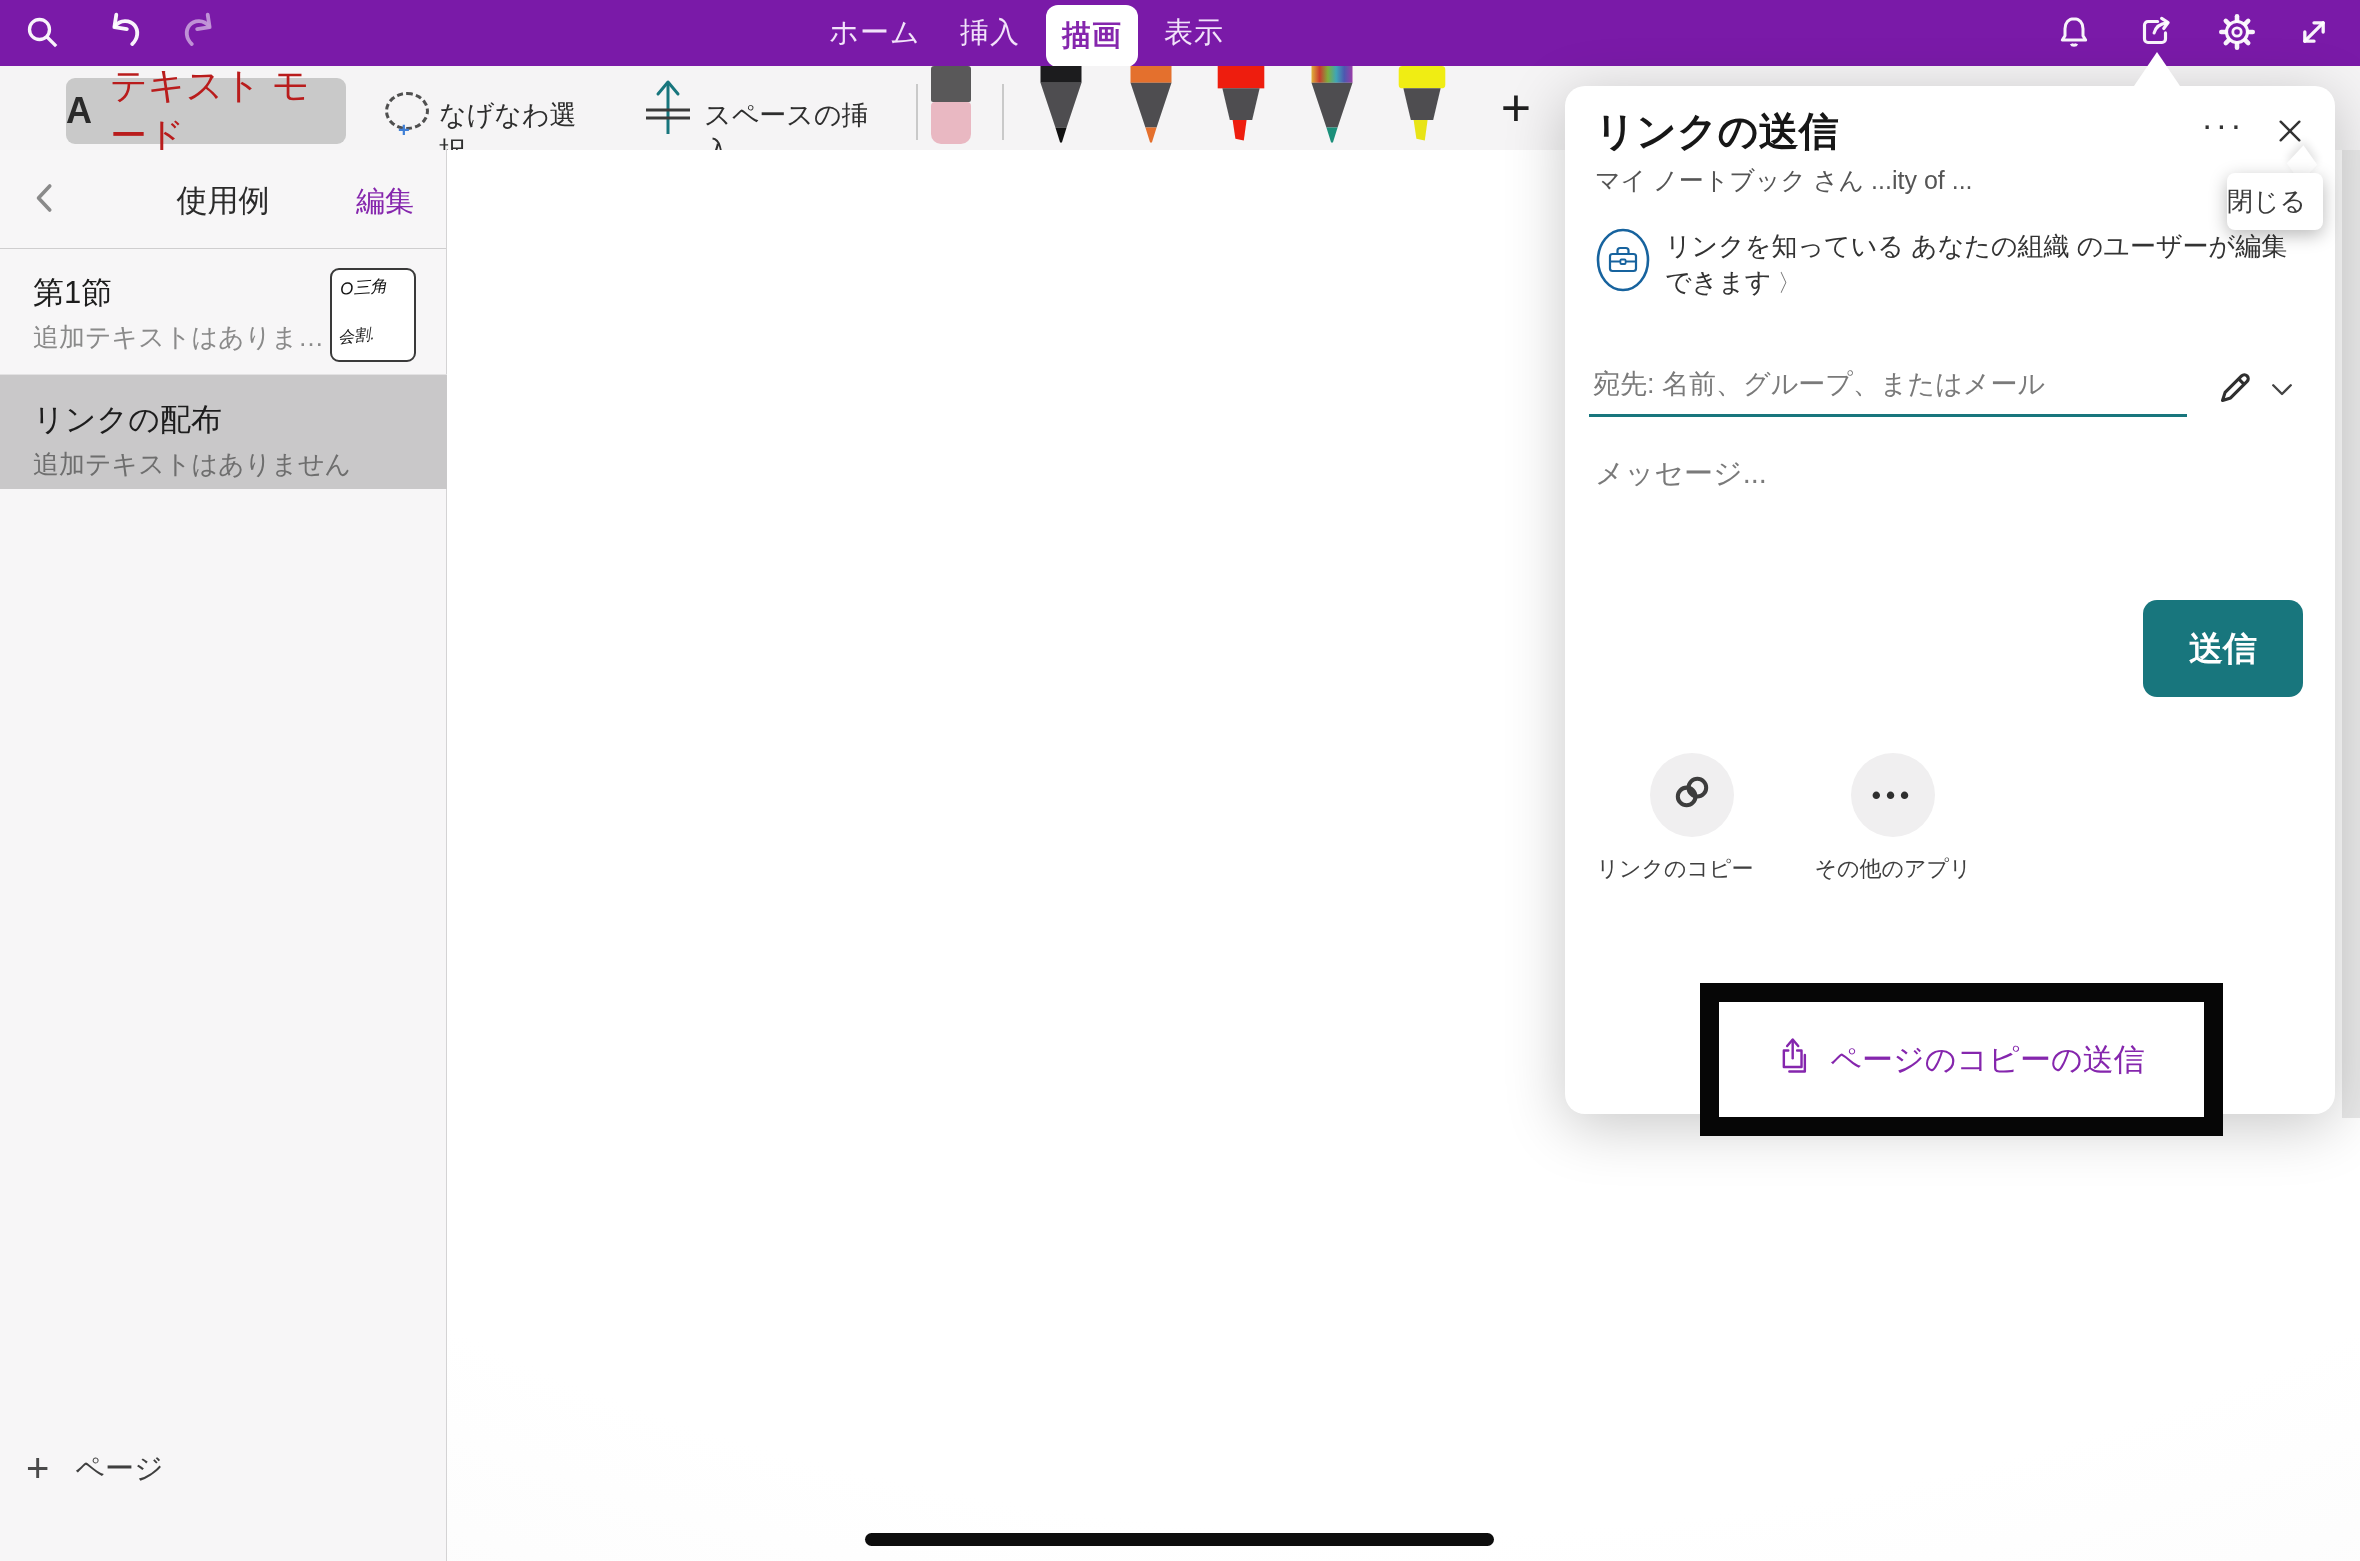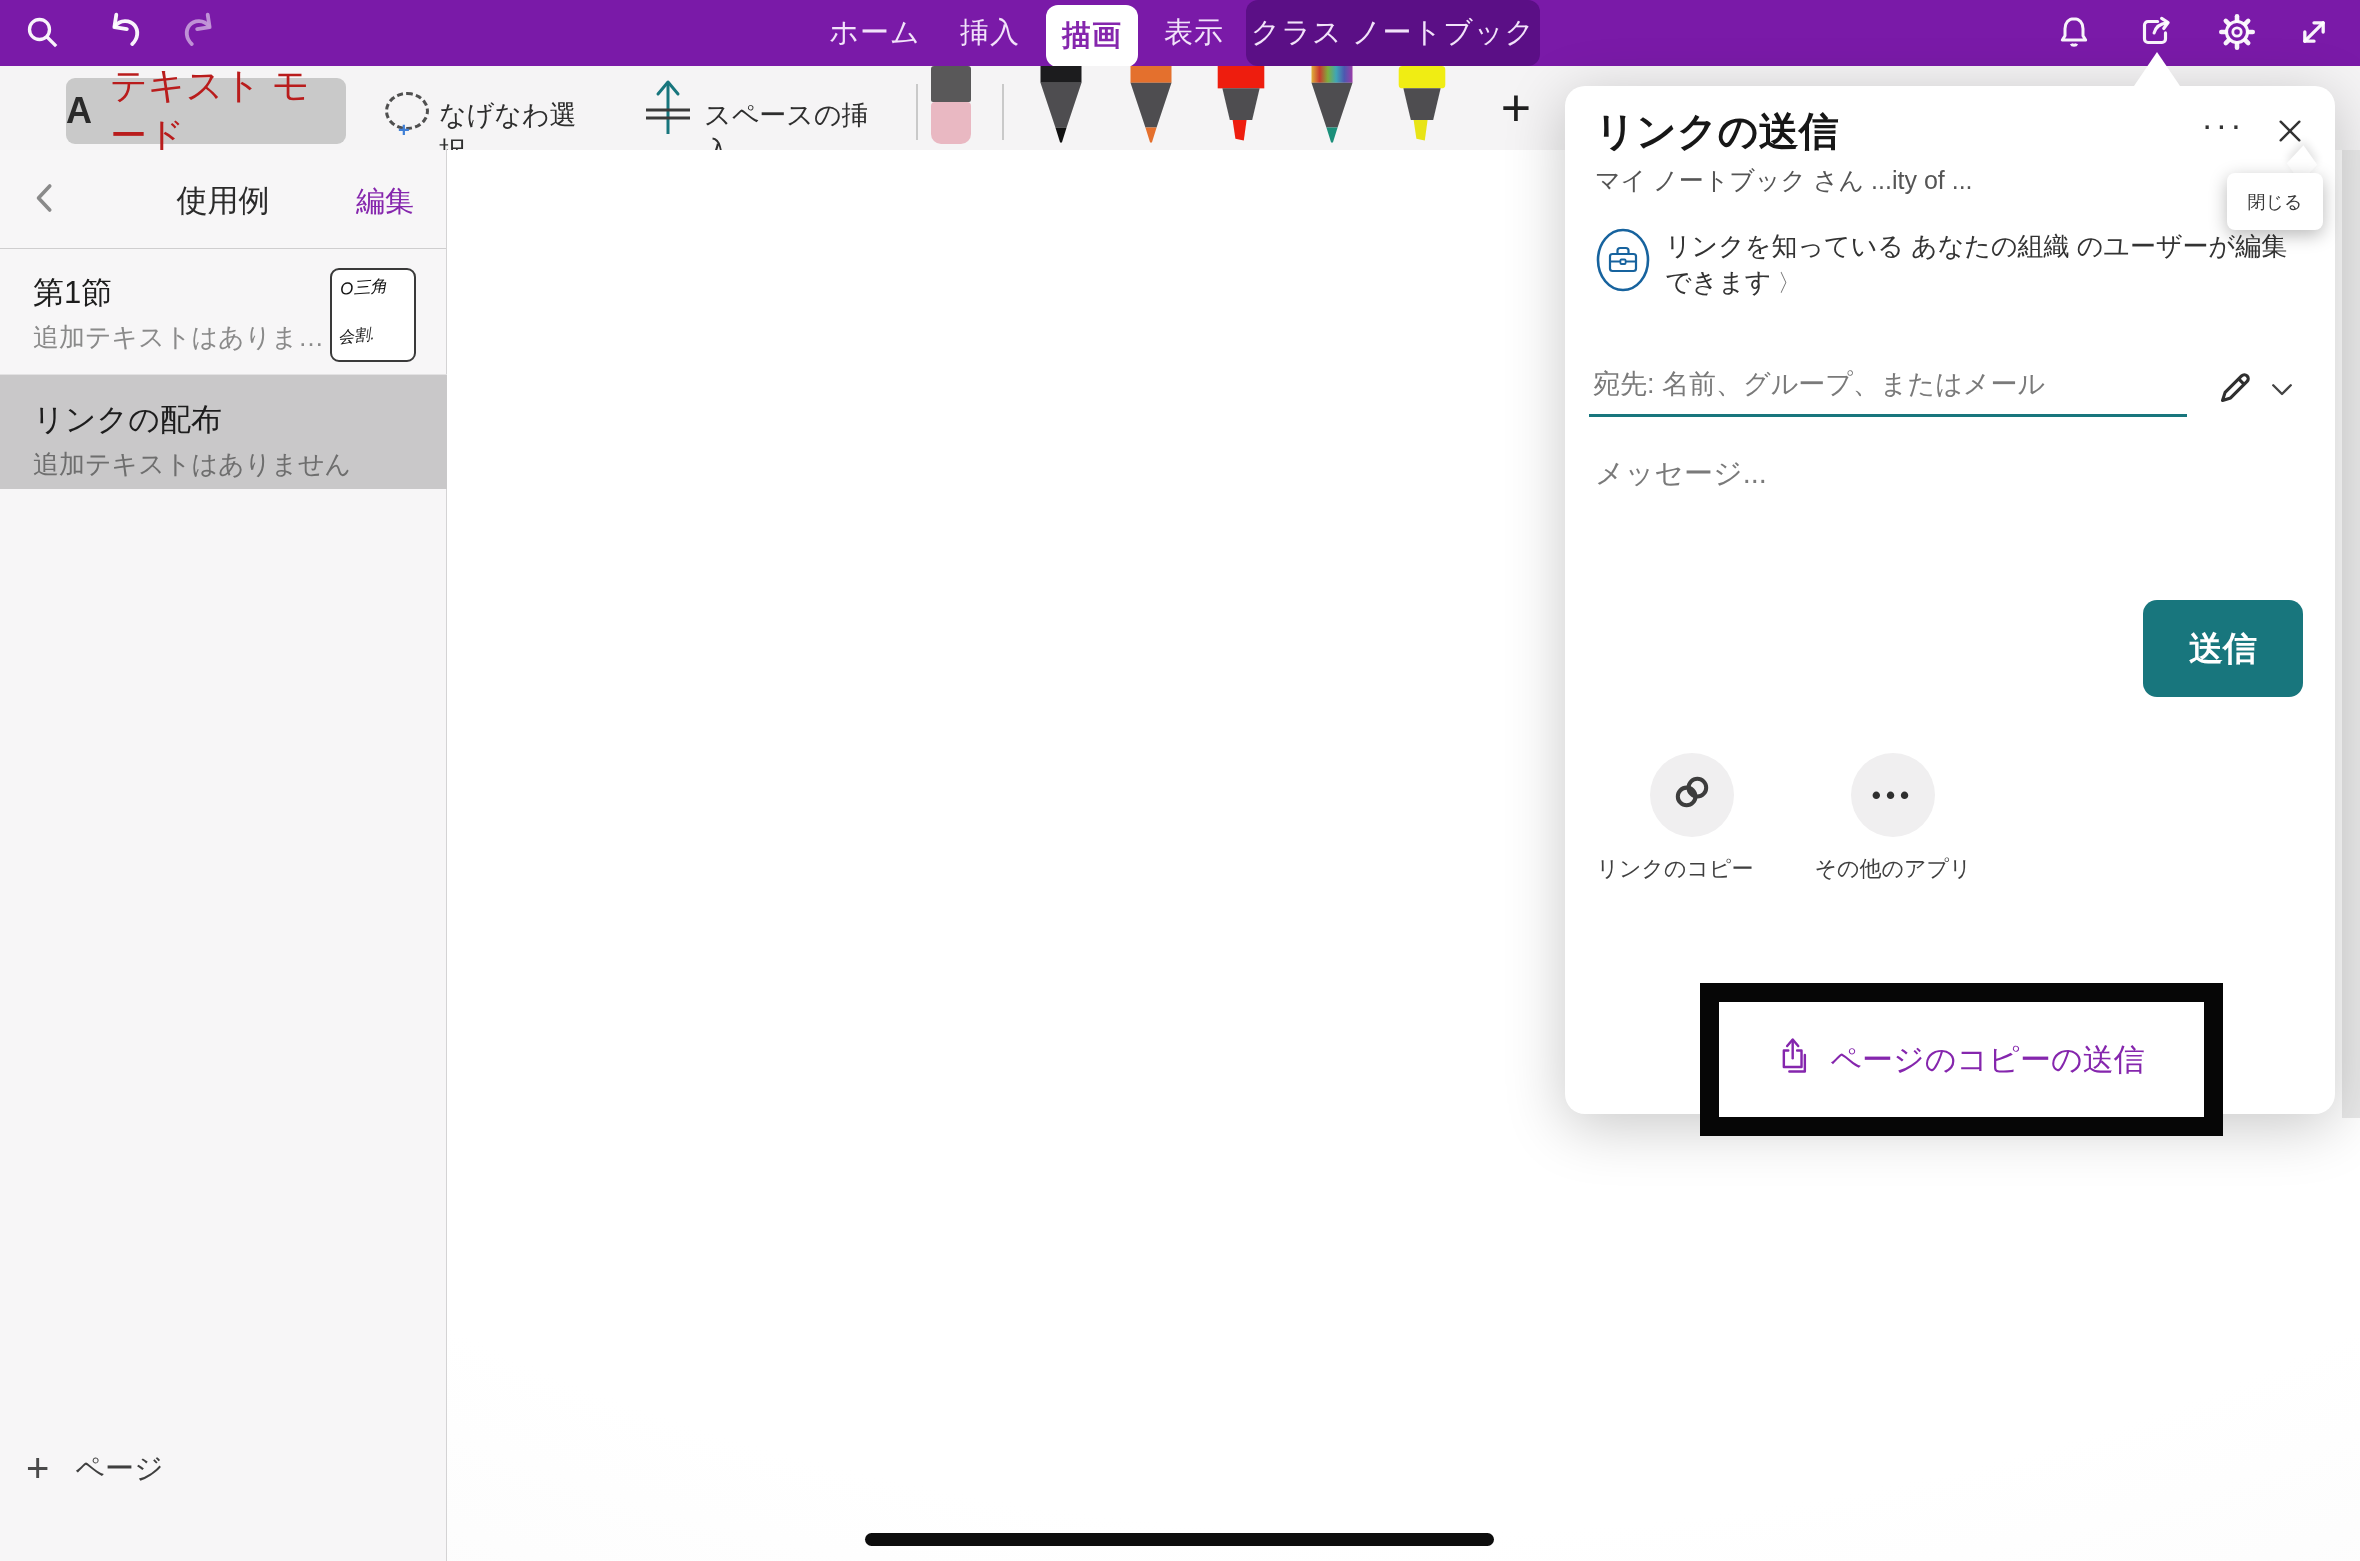--- a/index.html
+++ b/index.html
@@ -93,22 +93,22 @@
       display:flex;align-items:center;justify-content:center;}
   #copy-link-circle{left:85px;top:667px;color:#3d3d3d;}
   #more-apps-circle{left:286px;top:667px;}
   #more-apps-circle .dots{font-size:26px;letter-spacing:5px;color:#2f2f2f;font-weight:700;}
   .action-label{position:absolute;top:768px;width:200px;text-align:center;font-size:22px;color:#3f3f3f;}
   #copy-link-label{left:10px;}
   #more-apps-label{left:228px;}
 
   
   #close-tooltip{left:2227px;top:173px;width:96px;height:57px;background:#fff;border-radius:8px;
-      box-shadow:0 5px 18px rgba(0,0,0,.28);z-index:40;display:flex;align-items:center;justify-content:center;
-      font-size:18px;color:#3a3a3a;}
+      box-shadow:0 5px 18px rgba(0,0,0,.28);z-index:40;display:flex;align-items:center;justify-content:flex-start;
+      font-size:26px;color:#3a3a3a;}
   #tooltip-pointer{left:2290px;top:152px;width:24px;height:24px;background:#fff;transform:rotate(55deg) skewX(12deg);
       z-index:39;box-shadow:-3px -3px 8px rgba(0,0,0,.12);}
 
   
   #annotation-box{left:1700px;top:983px;width:523px;height:153px;border:19px solid #060606;background:#fff;
       box-sizing:border-box;z-index:50;display:flex;align-items:center;justify-content:center;}
   #send-copy-btn{display:flex;align-items:center;gap:16px;color:var(--accent-purple,#8526ad);background:none;border:none;
       font-size:31px;font-family:"Liberation Sans","DejaVu Sans",sans-serif;color:var(--accent-purple,#8526ad);}
 </style>
 </head>
@@ -140,23 +140,20 @@
         <span>ホーム</span>
       </div>
     <div class="tab" style="left:935px;width:110px;">
         <span>挿入</span>
       </div>
     <div class="tab selected" style="left:1046px;width:92px;">
         <span>描画</span>
       </div>
     <div class="tab" style="left:1144px;width:100px;">
         <span>表示</span>
-      </div>
-    <div class="tab dark" style="left:1246px;width:294px;">
-        <span>クラス ノートブック</span>
       </div>
 
     <span class="tb-icon" style="left:2054px;top:12px;">
       <svg width="40" height="40" viewBox="0 0 24 24" fill="none" stroke="currentColor" stroke-width="1.8" stroke-linejoin="round">
           <path d="M12 4 C8.7 4 6.6 6.6 6.6 10 L6.6 14.2 L5 16.8 L19 16.8 L17.4 14.2 L17.4 10 C17.4 6.6 15.3 4 12 4 Z"></path>
           <path d="M10.4 19 C10.8 20.2 13.2 20.2 13.6 19"></path>
         </svg>
     </span>
     <span class="tb-icon" style="left:2134px;top:11px;">
       <svg width="42" height="42" viewBox="0 0 24 24" fill="none" stroke="currentColor" stroke-width="1.8" stroke-linecap="round" stroke-linejoin="round">

